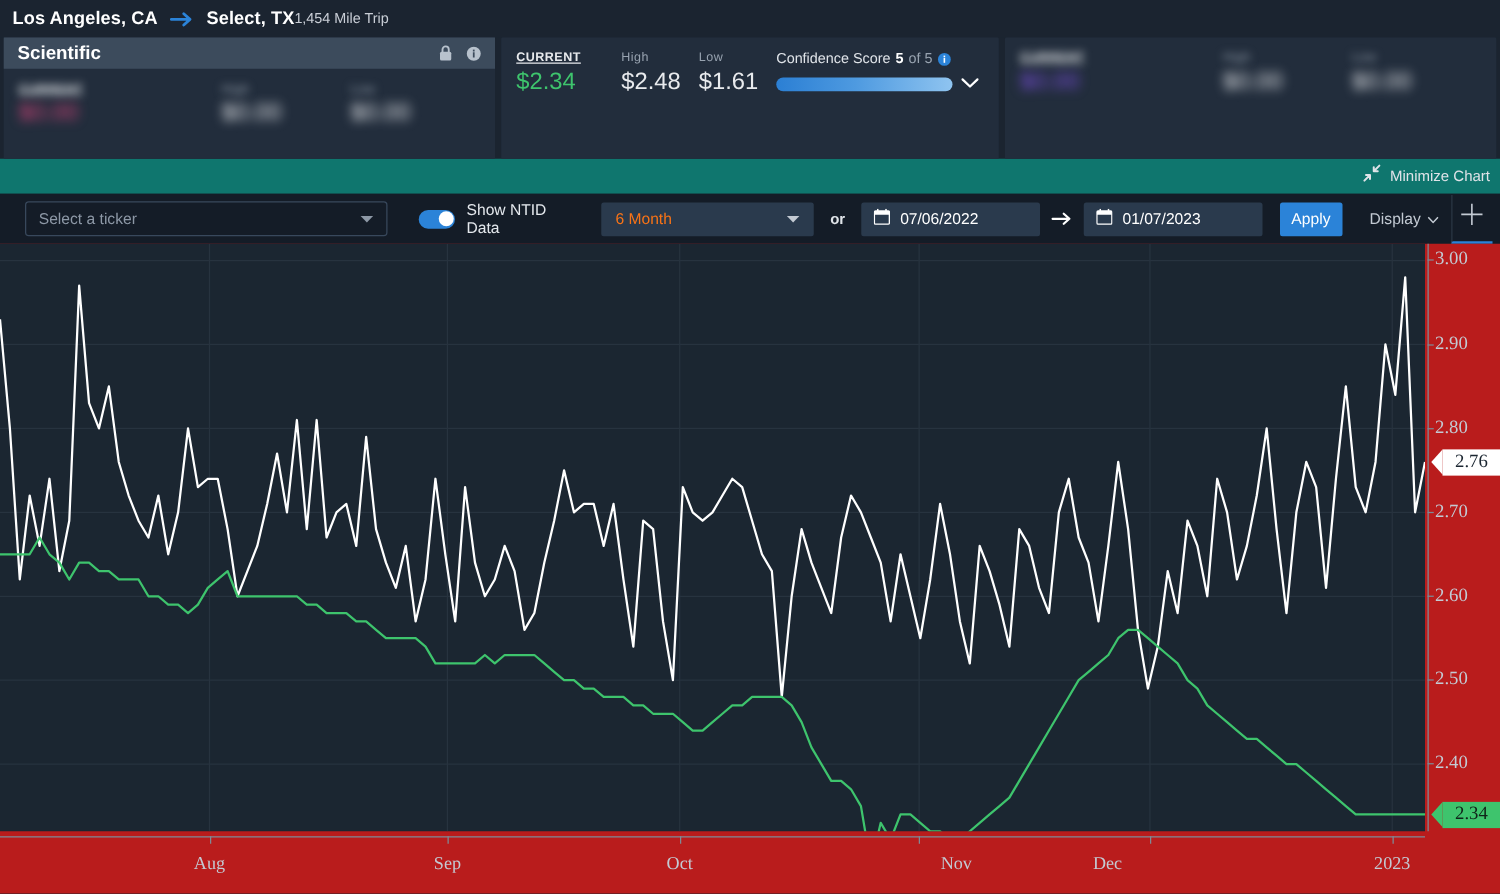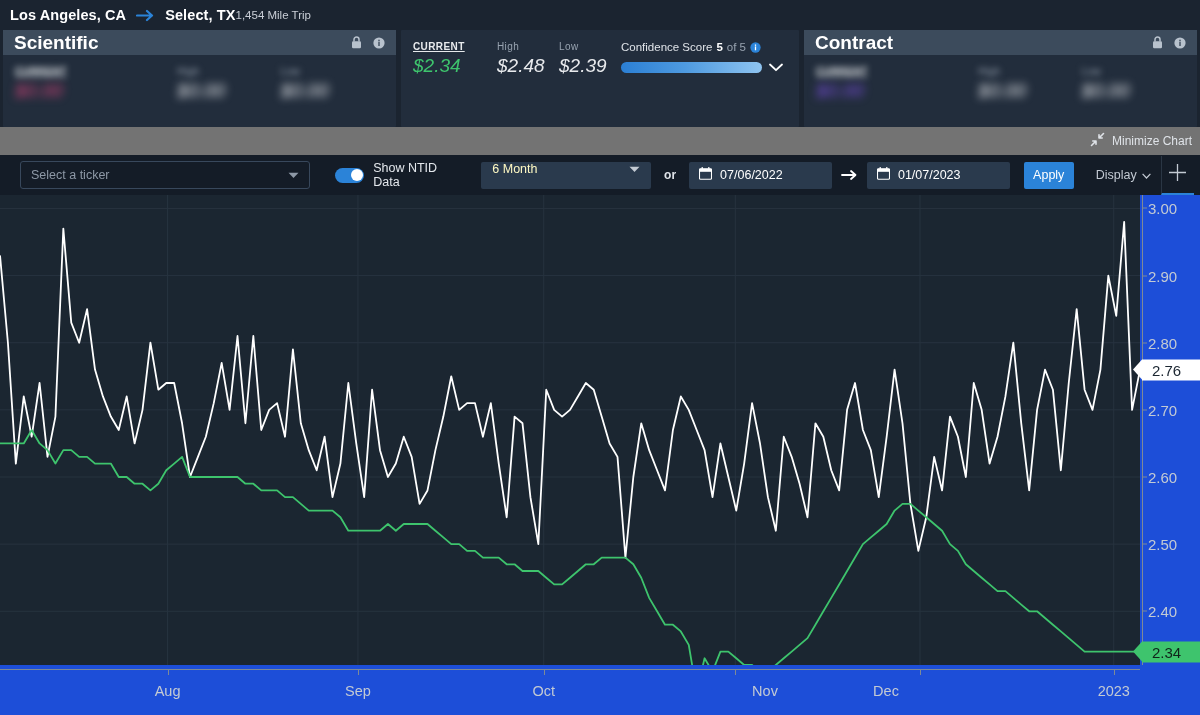--- a/index.html
+++ b/index.html
@@ -55,21 +55,21 @@
     border-radius: 1px;
   }
   .card-head {
     height: 25px;
     background: #3c4b5c;
     display: flex;
     align-items: center;
     padding: 0 11px;
   }
   .card-title {
-    font-size: 19px;
+    font-size: 15px;
     font-weight: bold;
     color: #ffffff;
     flex: 1;
   }
   .card-head-icons {
     display: flex;
     align-items: center;
     gap: 11px;
   }
   .card-body {
@@ -91,21 +91,20 @@
     white-space: nowrap;
   }
   .metric-label.current {
     color: #e8eaed;
     font-weight: bold;
     text-decoration: underline;
   }
   .metric-value {
     font-size: 19px;
     color: #e8eaed;
-    font-style: italic;
   }
   .metric-value.green { color: #3ec46d; }
   .metric-value.pink  { color: #d6447a; }
   .metric-value.purple{ color: #7b4fe0; }
 
   
   .metrics-3 {
     display: flex;
     width: 100%;
   }
@@ -150,21 +149,21 @@
   .icon-lock, .icon-info, .icon-eye { display: inline-flex; }
 
   
   #minimize-bar {
     height: 28px;
     display: flex;
     align-items: center;
     justify-content: flex-end;
     padding-right: 8px;
     gap: 7px;
-    background: #737373;
+    background: #0f766e;
   }
   #minimize-label {
     font-size: 12px;
     color: #dfe3e8;
   }
 
   
   #toolbar {
     height: 40px;
     background: #141c27;
@@ -207,23 +206,24 @@
     border-radius: 50%;
     background: #ffffff;
   }
   .toggle-label { font-size: 12.5px; color: #e4e8ed; }
 
   .range-select {
     width: 160px;
     height: 27px;
     background: #2a3a4d;
     display: flex;
+    align-items: center;
     padding: 0 11px;
     font-size: 12.5px;
-    color: #fef9c3;
+    color: #f97316;
     margin-left: 22px;
     border-radius: 2px;
   }
   .range-select .caret { margin-left: auto; }
 
   .or-text {
     font-size: 12px;
     color: #dfe3e8;
     margin: 0 13px;
     font-weight: bold;
@@ -262,21 +262,22 @@
     display: flex; align-items: center; justify-content: center;
     border-left: 1px solid #2a3644;
     border-bottom: 2px solid #2b83d8;
     box-sizing: border-box;
   }
 
   
   #chart-area {
     position: relative;
     height: 520px;
-    background: #1d4ed8;
+    background: #b91c1c;
+    font-family: Liberation Serif, serif;
   }
   #plot {
     position: absolute;
     left: 0; top: 0;
     width: 1140px;
     height: 470px;
     background: #1b2631;
   }
   #watermark {
     position: absolute;
@@ -325,21 +326,21 @@
     transform: translateY(-50%);
   }
 
   .flag {
     position: absolute;
     height: 21px;
     display: flex; align-items: center;
     padding: 0 7px 0 10px;
     font-size: 15px;
     transform: translateY(-50%);
-    left: 2px;
+    left: 14px;
     right: 0;
   }
   .flag::before {
     content: "";
     position: absolute;
     left: -9px; top: 0;
     border-style: solid;
     border-width: 10.5px 9px 10.5px 0;
   }
   .flag-white { background: #ffffff; color: #1b2631; }
@@ -423,21 +424,21 @@
       <div class="metric" style="width:84px">
         <span class="metric-label current">CURRENT</span>
         <span class="metric-value green">$2.34</span>
       </div>
       <div class="metric" style="width:62px">
         <span class="metric-label">High</span>
         <span class="metric-value">$2.48</span>
       </div>
       <div class="metric" style="width:62px">
         <span class="metric-label">Low</span>
-        <span class="metric-value">$2.39</span>
+        <span class="metric-value">$1.61</span>
       </div>
       <div class="confidence">
         <div class="conf-label-row">
           <span>Confidence Score</span>
           <span class="conf-score">5</span>
           <span class="conf-of">of 5</span>
           <span class="icon-info">
             <svg width="11" height="11" viewBox="0 0 12 12">
                 <circle cx="6" cy="6" r="5.6" fill="#2b83d8"></circle>
                 <rect x="5.3" y="4.8" width="1.4" height="4.2" fill="#ffffff"></rect>
@@ -451,38 +452,20 @@
             <svg width="14" height="9" viewBox="0 0 14 9">
                 <path d="M1 1.5 L7 7.2 L13 1.5" stroke="#ffffff" stroke-width="1.8" fill="none" stroke-linecap="round" stroke-linejoin="round"></path>
               </svg>
           </span>
         </div>
       </div>
     </div>
   </div>
 
   <div class="card blurred-card">
-    <div class="card-head">
-      <span class="card-title">Contract</span>
-      <span class="card-head-icons">
-        <span class="icon-lock">
-          <svg width="11" height="13" viewBox="0 0 11 13">
-              <path d="M3 5.5V3.6a2.5 2.5 0 0 1 5 0v1.9" stroke="#b8c2cd" stroke-width="1.5" fill="none"></path>
-              <rect x="1" y="5.3" width="9" height="7" rx="1.2" fill="#b8c2cd"></rect>
-            </svg>
-        </span>
-        <span class="icon-info">
-          <svg width="12" height="12" viewBox="0 0 12 12">
-              <circle cx="6" cy="6" r="5.6" fill="#b8c2cd"></circle>
-              <rect x="5.3" y="4.8" width="1.4" height="4.2" fill="#3c4b5c"></rect>
-              <rect x="5.3" y="2.7" width="1.4" height="1.5" fill="#3c4b5c"></rect>
-            </svg>
-        </span>
-      </span>
-    </div>
     <div class="card-body">
       <div class="metrics-3">
         <div class="metric">
           <span class="metric-label current blur-txt">CURRENT</span>
           <span class="metric-value purple blur-val">$0.00</span>
         </div>
         <div class="metric">
           <span class="metric-label blur-txt">High</span>
           <span class="metric-value blur-val">$0.00</span>
         </div>

